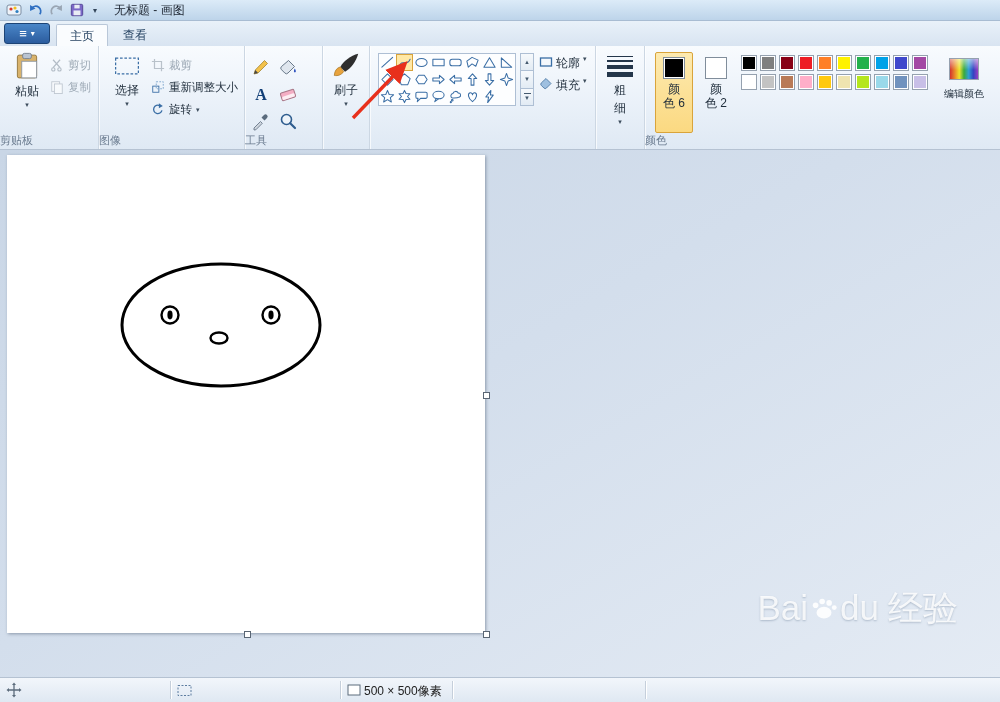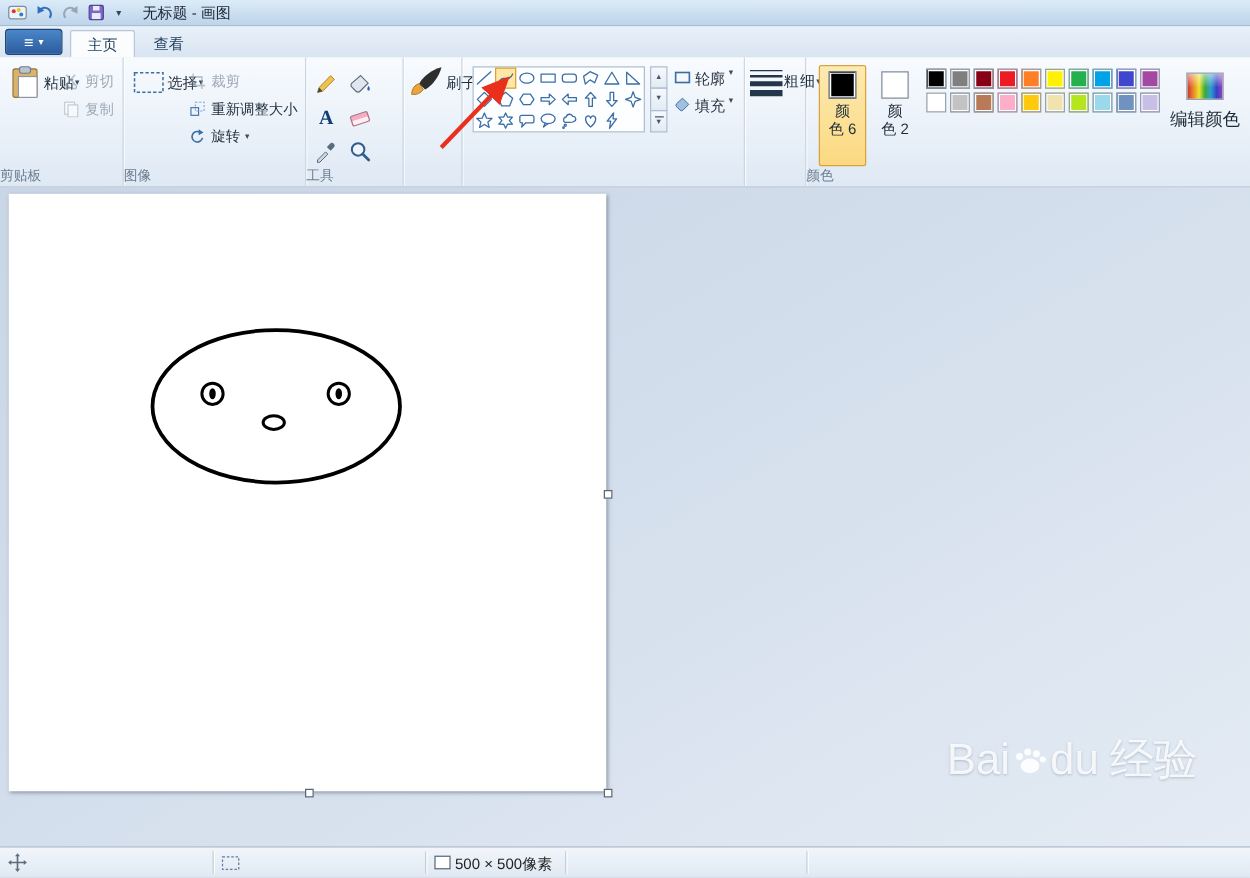--- a/index.html
+++ b/index.html
@@ -32,21 +32,21 @@
   .group{position:absolute;top:0;height:103px;border-right:1px solid #ccd7e3;box-shadow:1px 0 0 rgba(255,255,255,.7);box-sizing:border-box}
   .g-clipboard{left:0;width:99px}
   .g-image{left:99px;width:146px}
   .g-tools{left:245px;width:78px}
   .g-brushes{left:323px;width:47px}
   .g-shapes{left:370px;width:226px}
   .g-size{left:596px;width:49px}
   .g-colors{left:645px;width:355px;border-right:none}
   .group-label{position:absolute;bottom:1px;left:0;right:0;text-align:left;font-size:11px;color:#6b7c90;white-space:nowrap}
 
-  .bigbtn{position:absolute;display:flex;flex-direction:row;align-items:center;gap:1px}
+  .bigbtn{position:absolute;display:flex;flex-direction:column;align-items:center;gap:1px}
   .blabel{font-size:12px;white-space:nowrap}
   .caret-sm{font-size:7px;color:#3c4c5c;line-height:7px}
   .smallbtn{position:absolute;display:flex;align-items:center;gap:4px;height:20px;white-space:nowrap}
   .smallbtn .lbl{font-size:11.5px}
   .disabled .lbl{color:#9fabb7}
   .disabled svg{opacity:.55}
 
   .bb-paste{left:6px;top:5px;width:42px}
   .sb-cut{left:50px;top:9px}
   .sb-copy{left:50px;top:31px}
@@ -84,21 +84,21 @@
   .color1-btn{left:10px;background:linear-gradient(#fdeab0,#fbd981);border-color:#d9a43b}
   .color2-btn{left:52px}
   .cswatch{width:22px;height:22px;border:1px solid #808d9b;box-shadow:inset 0 0 0 1px #fff;box-sizing:border-box;margin-bottom:3px}
   .clabel{font-size:12px;line-height:14px;text-align:center}
   .palette{position:absolute;left:96px;top:9px;display:grid;grid-template-columns:repeat(10,16px);grid-auto-rows:16px;gap:3px}
   .swatch{width:16px;height:16px;border:1px solid #95a1af;box-shadow:inset 0 0 0 1px #fff;box-sizing:border-box}
   .editbtn{position:absolute;left:290px;top:6px;width:58px;height:81px;display:flex;flex-direction:column;align-items:center;padding-top:6px;box-sizing:border-box}
   .rainbow{width:30px;height:22px;border:1px solid #95a1af;box-sizing:border-box;margin-bottom:7px;
            background:linear-gradient(rgba(255,255,255,.55),rgba(255,255,255,0) 55%),
                       linear-gradient(90deg,#d2322e,#e8862b,#efe42b,#3aa93c,#2e9fd4,#3244c2,#9a3ec2)}
-  .editlabel{font-size:14px;white-space:nowrap}
+  .editlabel{font-size:10px;white-space:nowrap}
 
   .red-arrow{position:absolute;left:335px;top:48px;z-index:40;pointer-events:none}
 
   
   .workarea{position:absolute;left:0;top:150px;width:1000px;height:527px;overflow:hidden;
             background:linear-gradient(150deg,#c9d6e6 0%,#d3deec 45%,#e4ebf4 100%)}
   .canvas{position:absolute;left:7px;top:5px;width:478px;height:478px;background:#fff;box-shadow:1px 1px 3px rgba(70,85,105,.5)}
   .handle{position:absolute;width:5px;height:5px;background:#fff;border:1px solid #5a6674}
   .h-right{left:483px;top:242px}
   .h-bottom{left:244px;top:481px}

